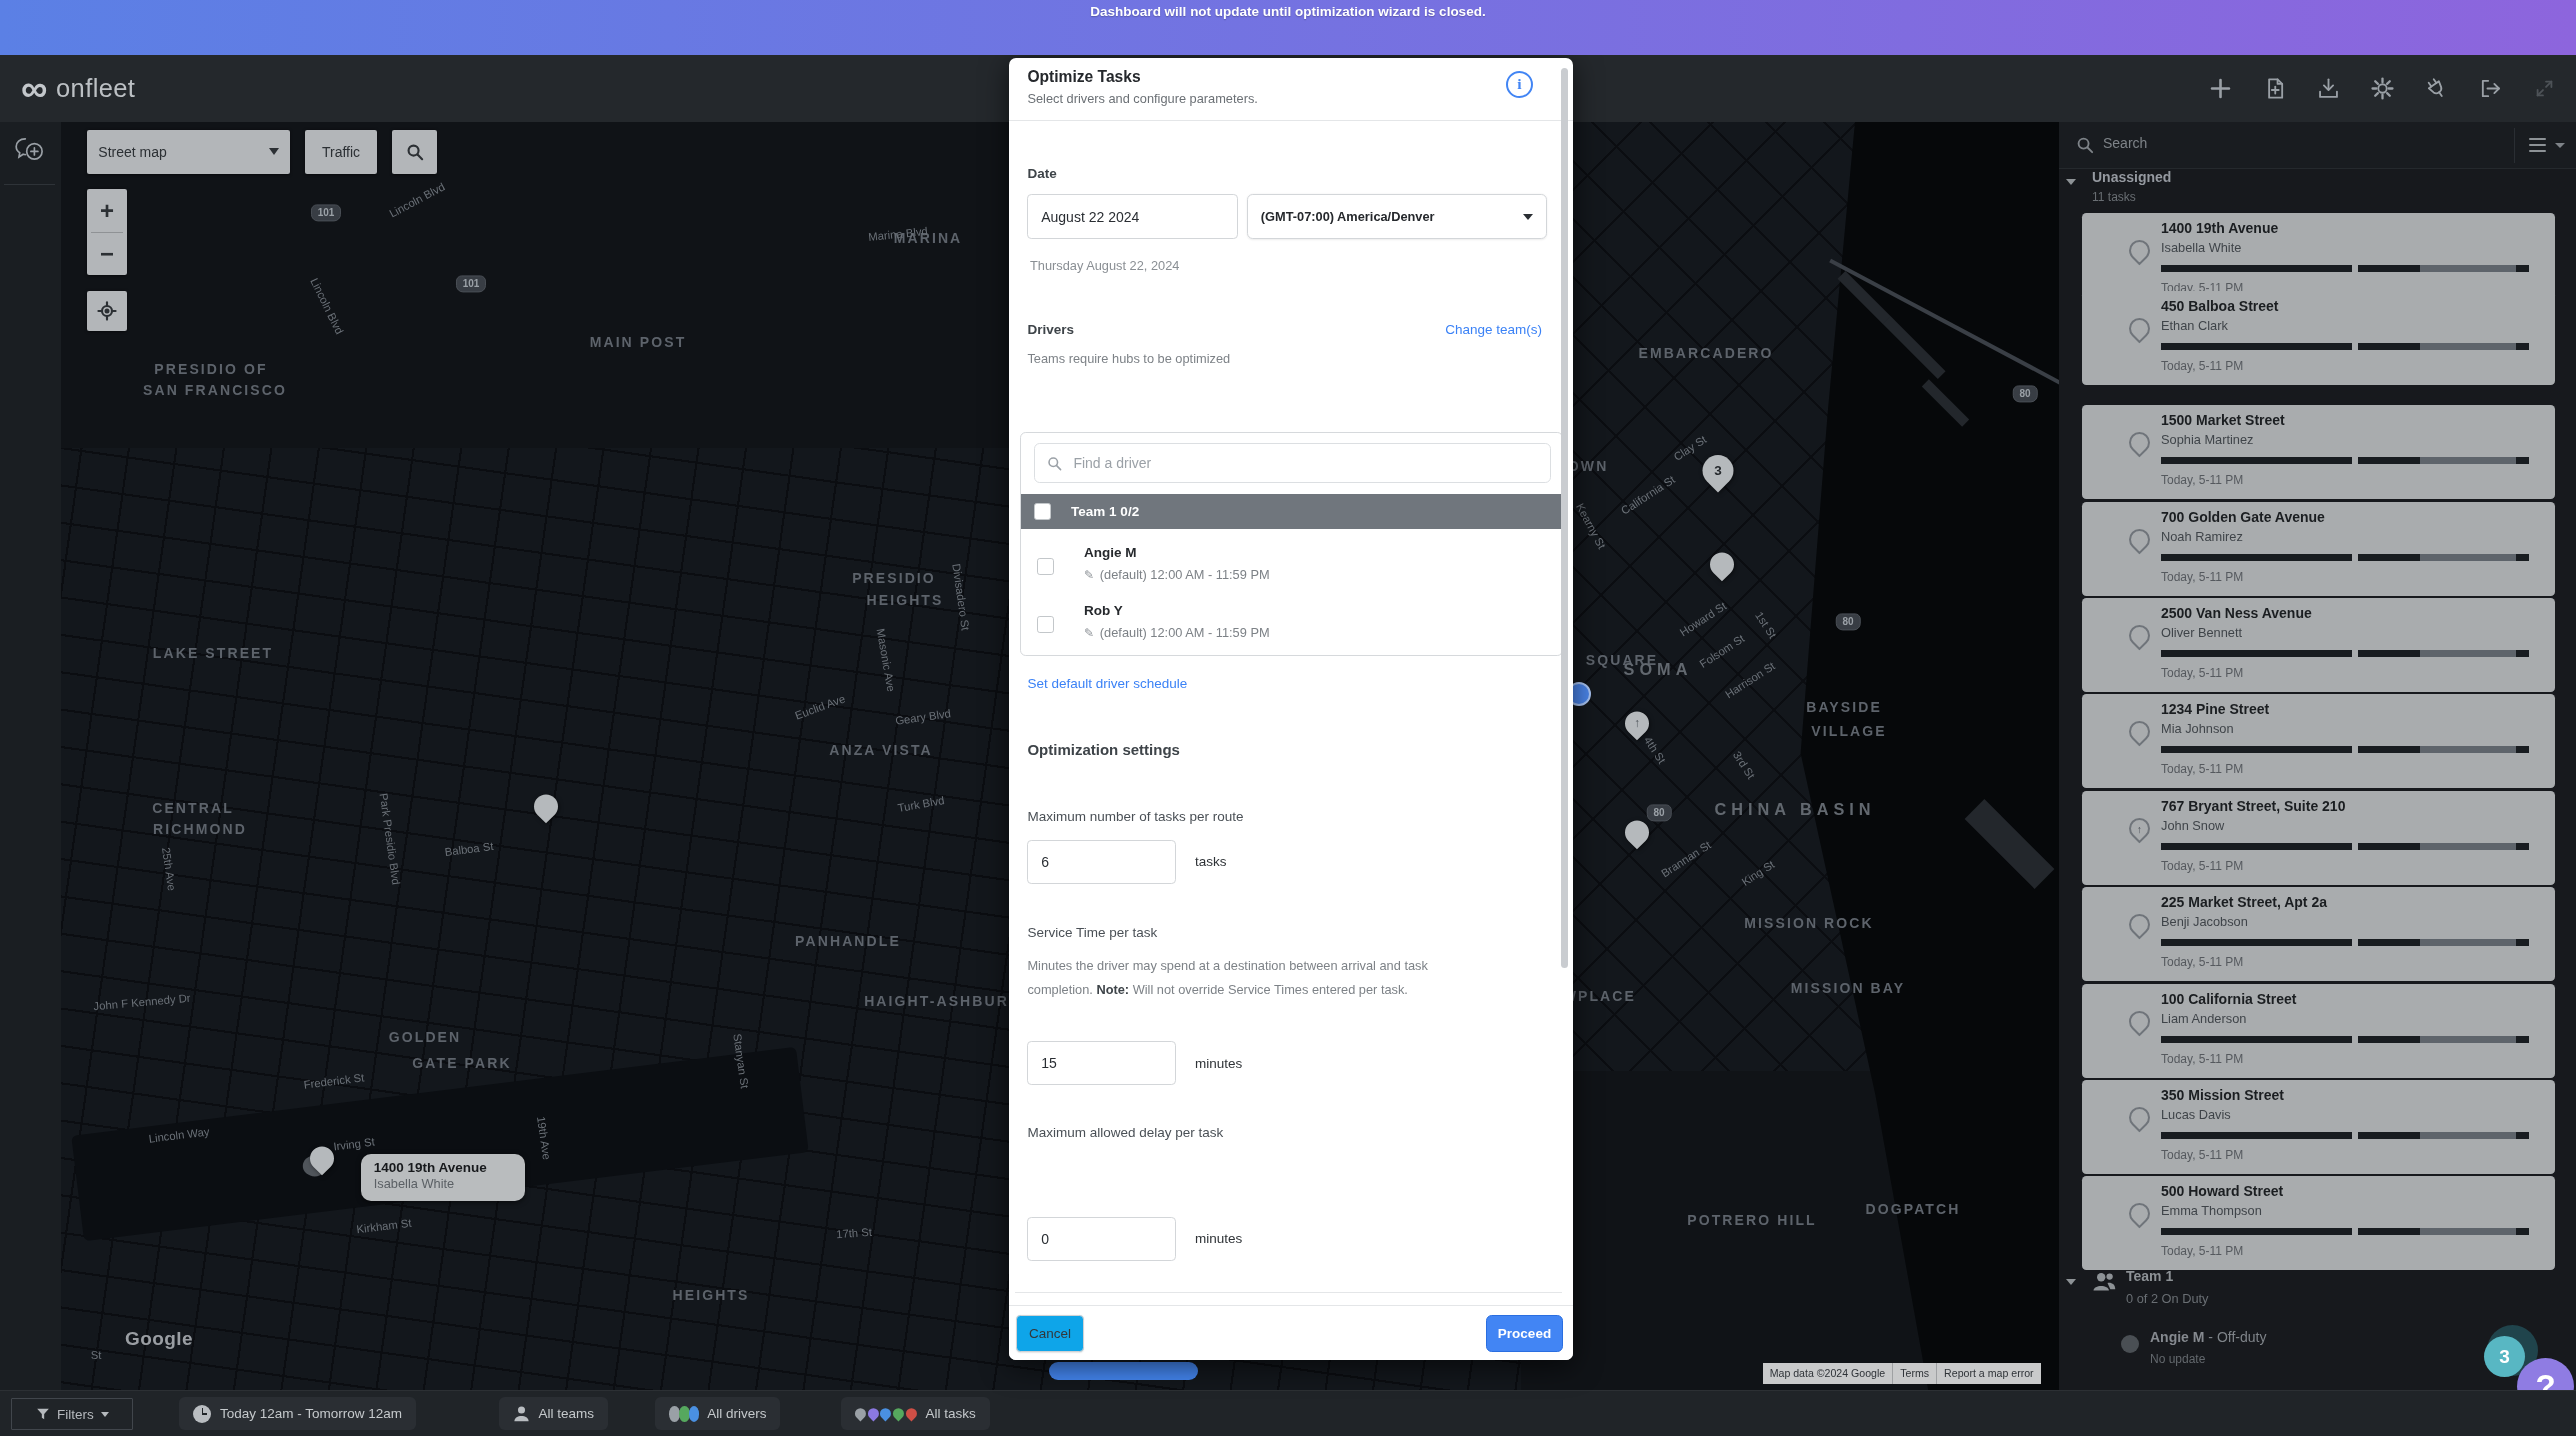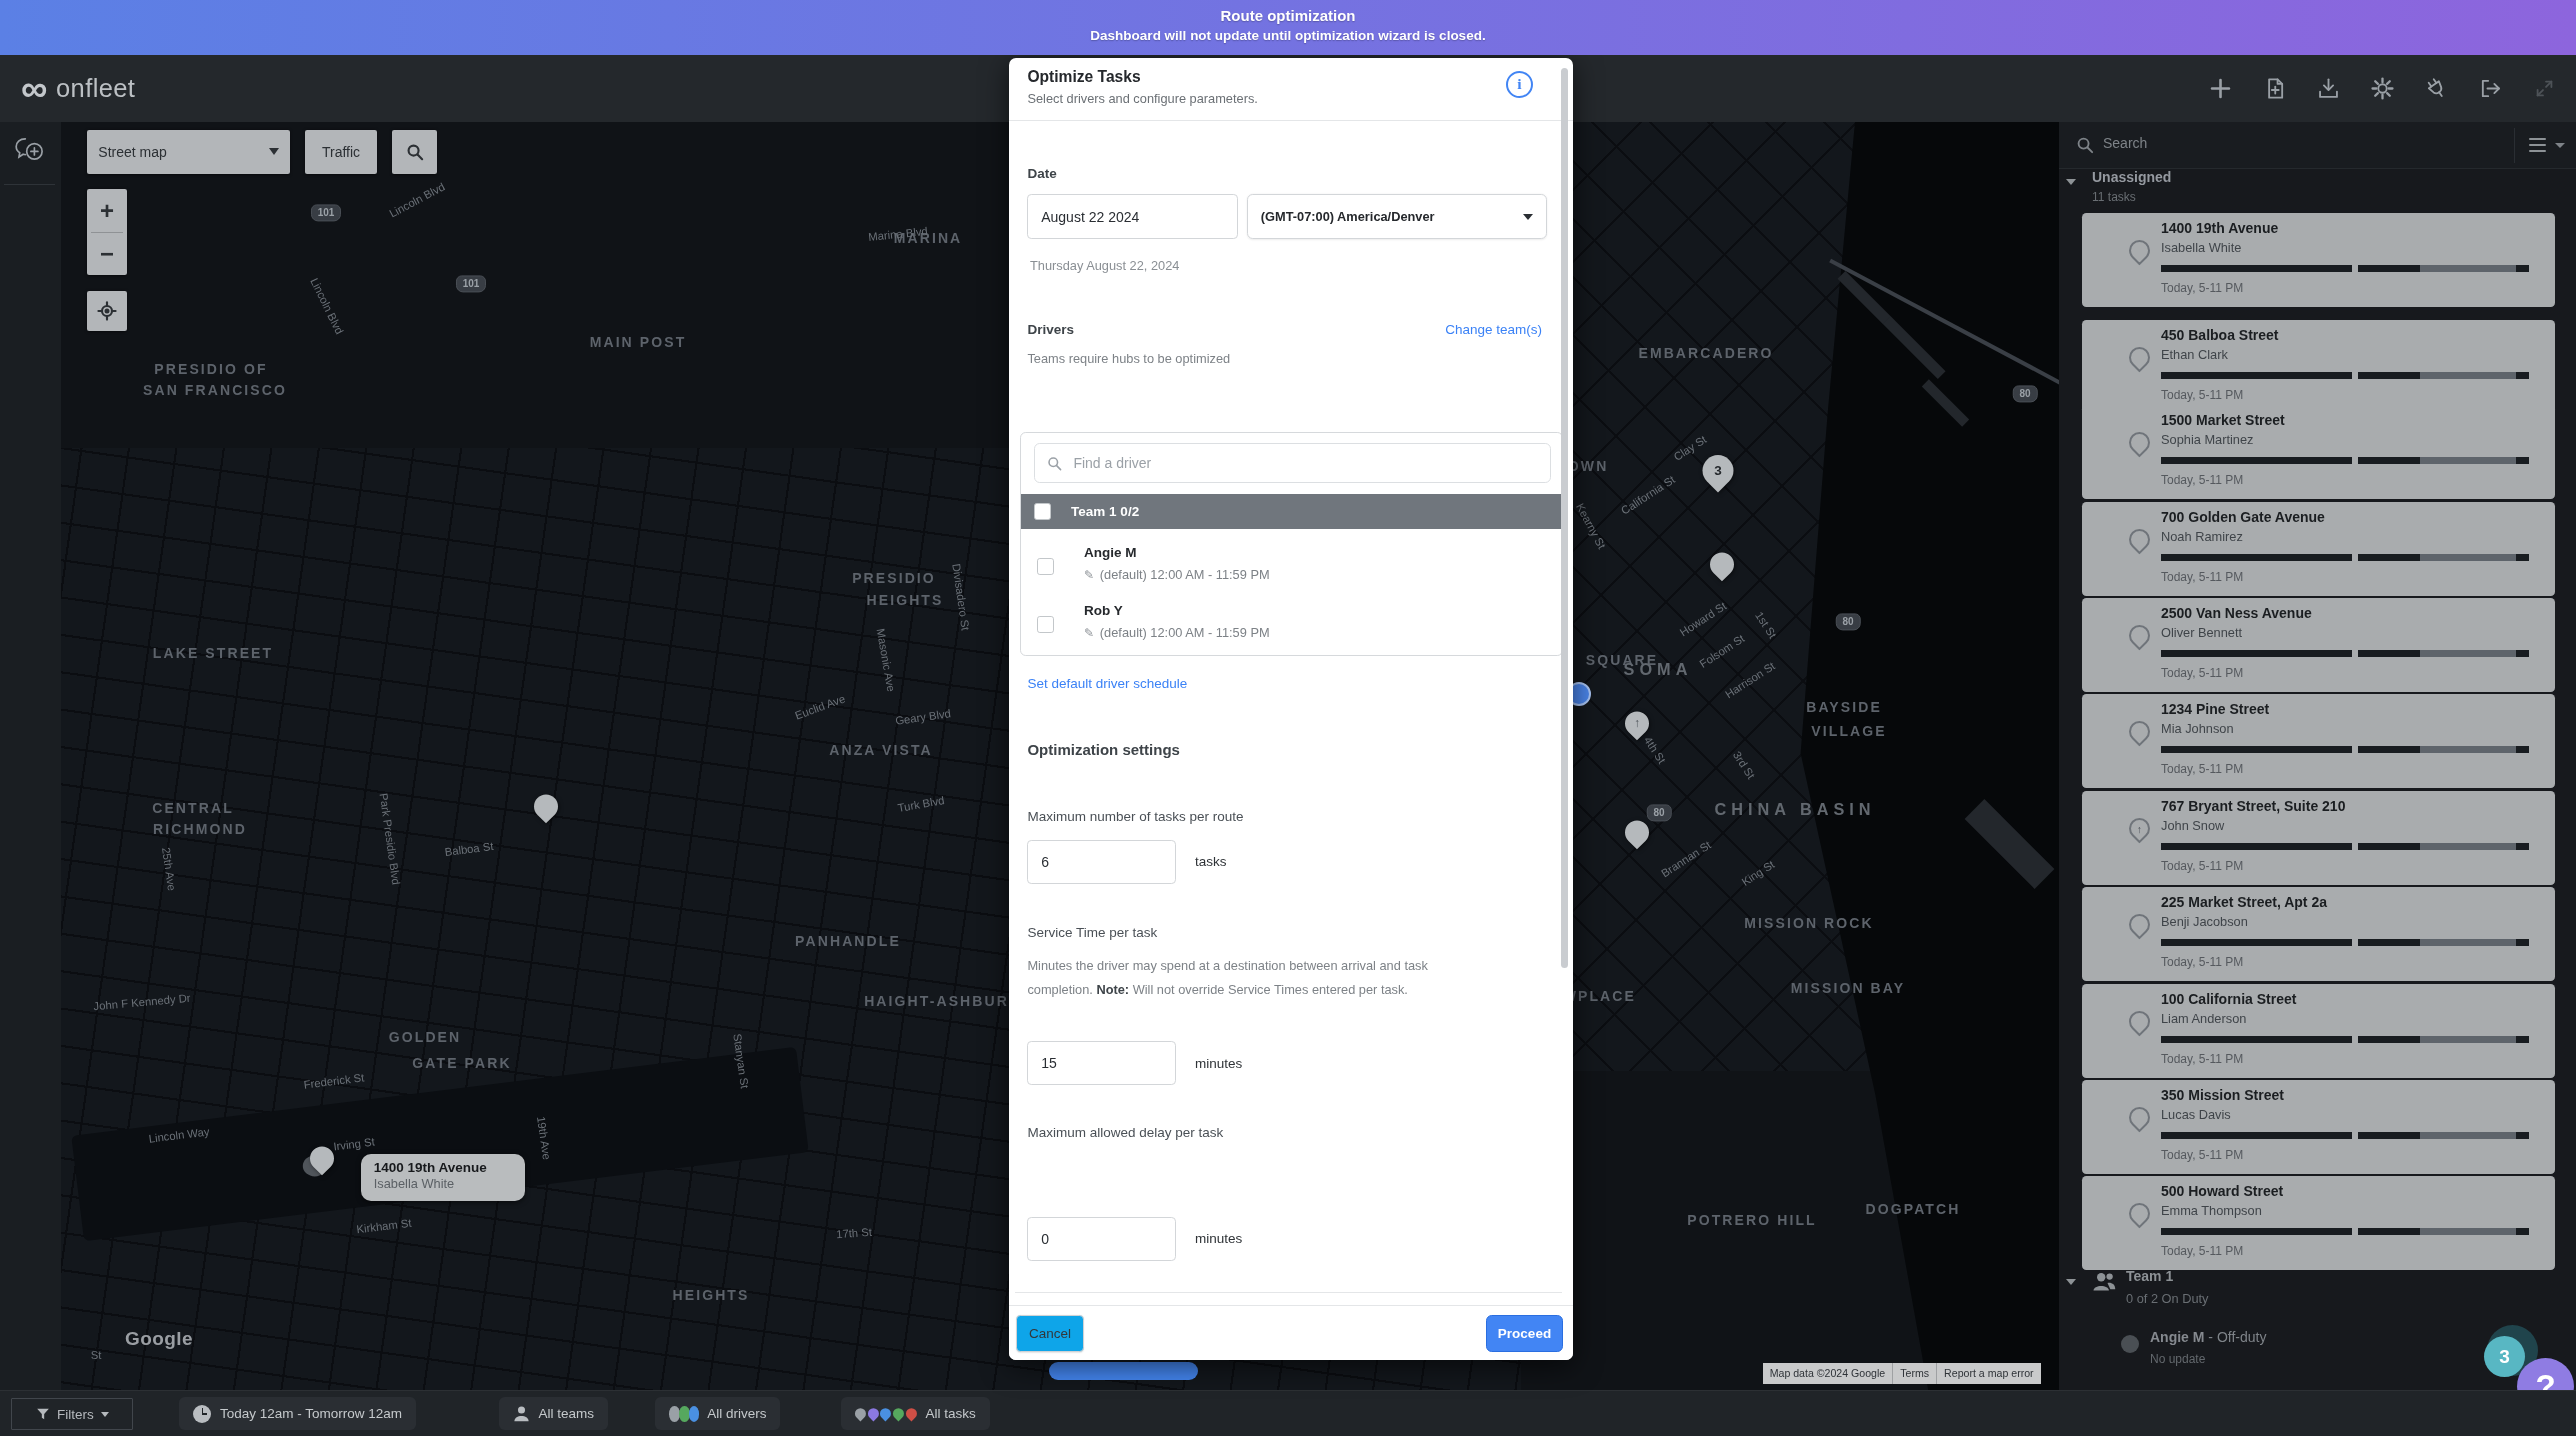--- a/index.html
+++ b/index.html
@@ -389,21 +389,21 @@
     <span class="t-addr">1400 19th Avenue</span>
     <span class="t-name">Isabella White</span>
     <span class="t-bar">
             <i class="b1"></i>
             <i class="b2"></i>
             <i class="b3"></i>
             <i class="b4"></i>
           </span>
     <span class="t-time">Today, 5-11 PM</span>
   </div>
-        <div class="task-card" style="top: 198px;">
+        <div class="task-card" style="top: 169px;">
     <span class="pinwrap">
       <span class="pin-glyph"></span>
       <span class="pin-arrow"></span>
     </span>
     <span class="t-addr">450 Balboa Street</span>
     <span class="t-name">Ethan Clark</span>
     <span class="t-bar">
             <i class="b1"></i>
             <i class="b2"></i>
             <i class="b3"></i>
@@ -690,21 +690,20 @@
 
     <div class="hr" style="top:1234px;left:5.7px;width:547px"></div>
     <div class="mfooter">
       <div class="btn-cancel">Cancel</div>
       <div class="btn-proceed">Proceed</div>
     </div>
     <div class="mscroll"></div>
   </div>
 
   <div class="banner">
-    <div class="b1">Route optimization</div>
     <div class="b2">Dashboard will not update until optimization wizard is closed.</div>
   </div>
 
   <div class="header">
     <div class="brand">
       <span class="inf">∞</span>
       <span class="bname">onfleet</span>
     </div>
     <div class="hicons">
       <span class="hicon">

